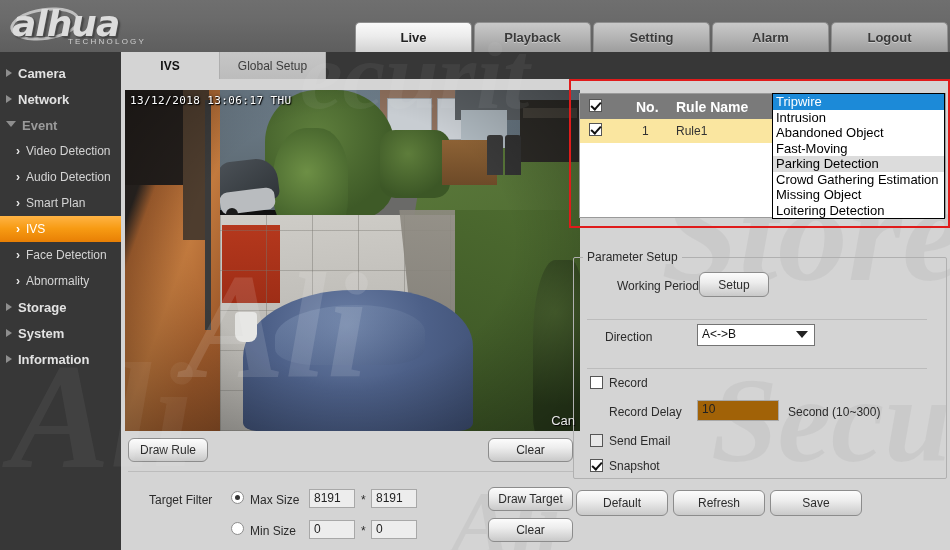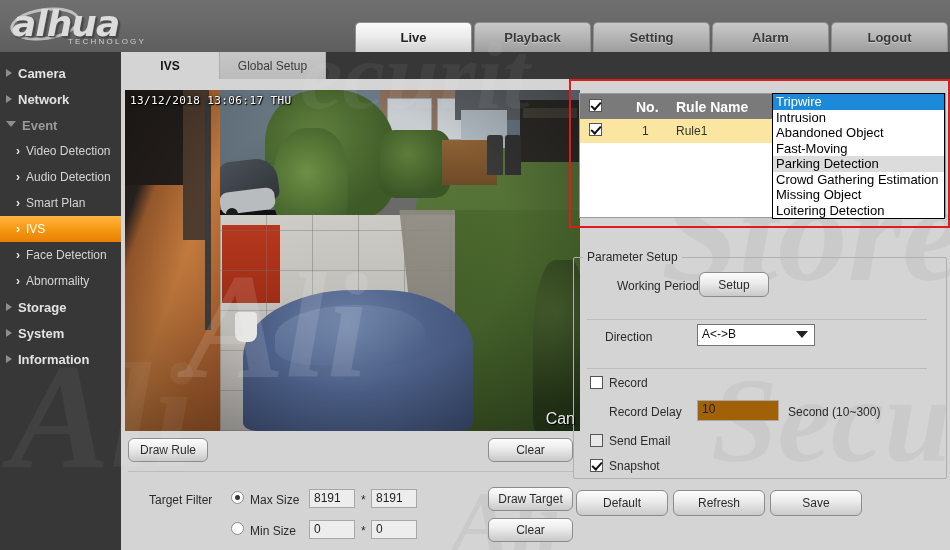--- a/index.html
+++ b/index.html
@@ -125,21 +125,21 @@
     position: absolute; left: 4px; top: 38px; width: 455px; height: 341px;
     background: #111; overflow: hidden;
   }
   .osd {
     position: absolute; left: 5px; top: 4px; z-index: 6;
     color: #fff; font-family: "DejaVu Sans Mono", monospace; font-size: 11px;
     text-shadow: 1px 1px 1px #000, 0 0 3px #000; letter-spacing: .4px;
   }
   .osd2 {
     position: absolute; right: 5px; bottom: 3px; z-index: 6;
-    color: #e8e8e8; font-family: "Liberation Sans", sans-serif; font-size: 16px;
+    color: #e8e8e8; font-family: "Liberation Sans", sans-serif; font-size: 13px;
     text-shadow: 1px 1px 1px #000;
     padding-left: 16px;
   }
   .vlayer { position: absolute; }
 
   
   .panelSep { position:absolute; background:#bcbcbc; height:1px; }
   .btn {
     background: linear-gradient(180deg,#fcfcfc 0%, #ededed 40%, #c9c9c9 100%);
     border: 1px solid #8c8c8c; border-radius: 6px;

